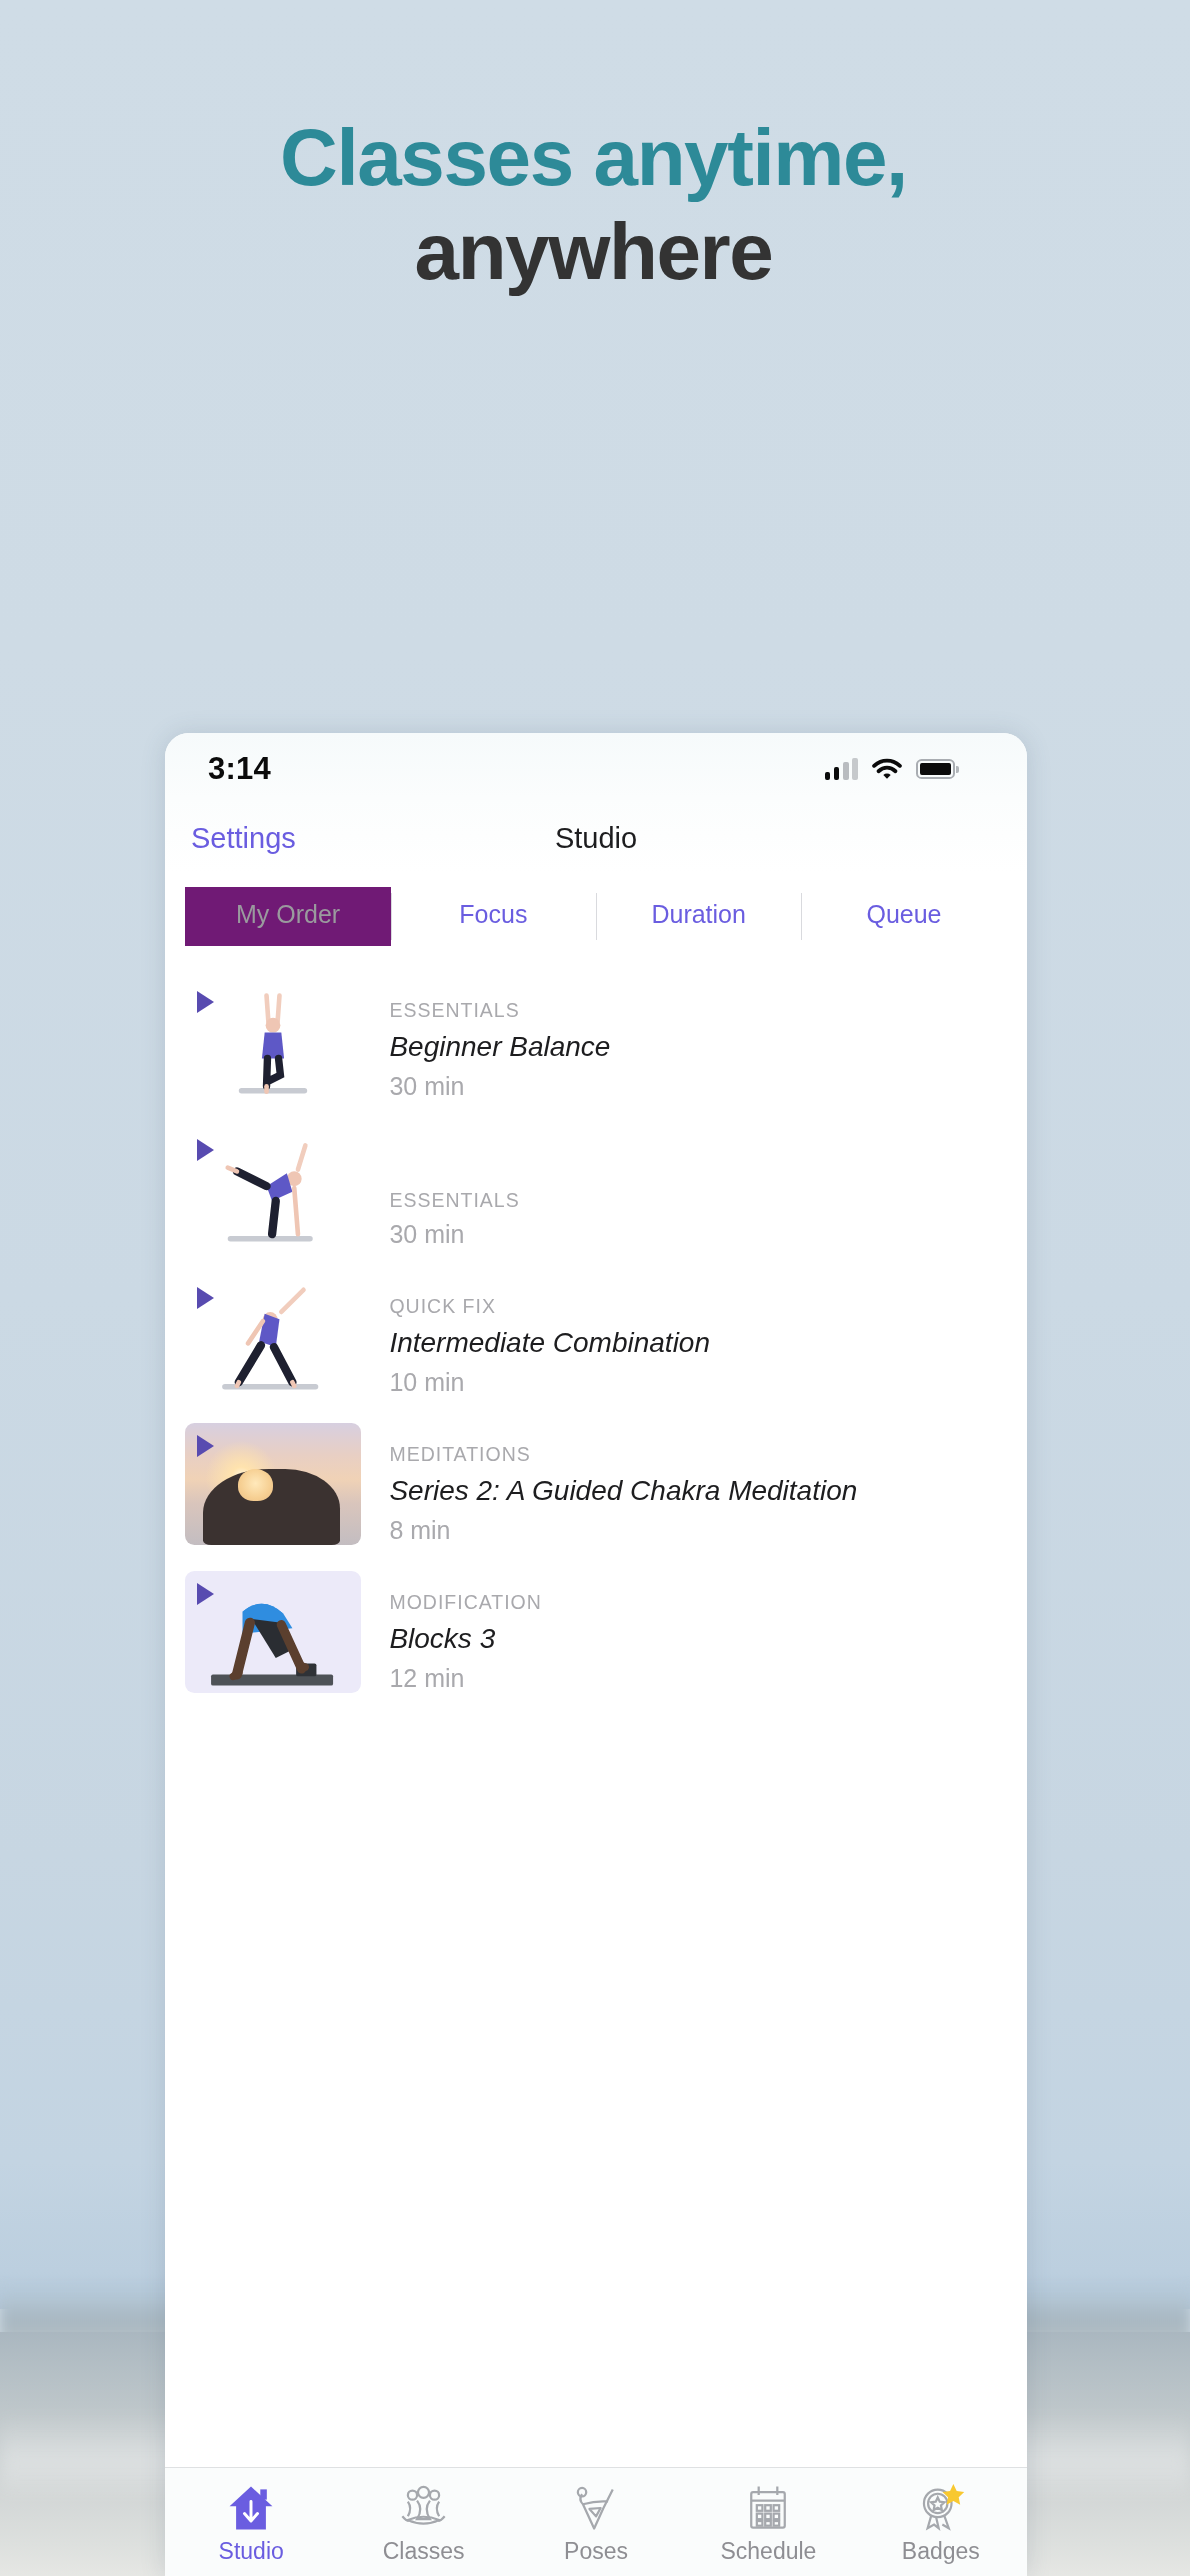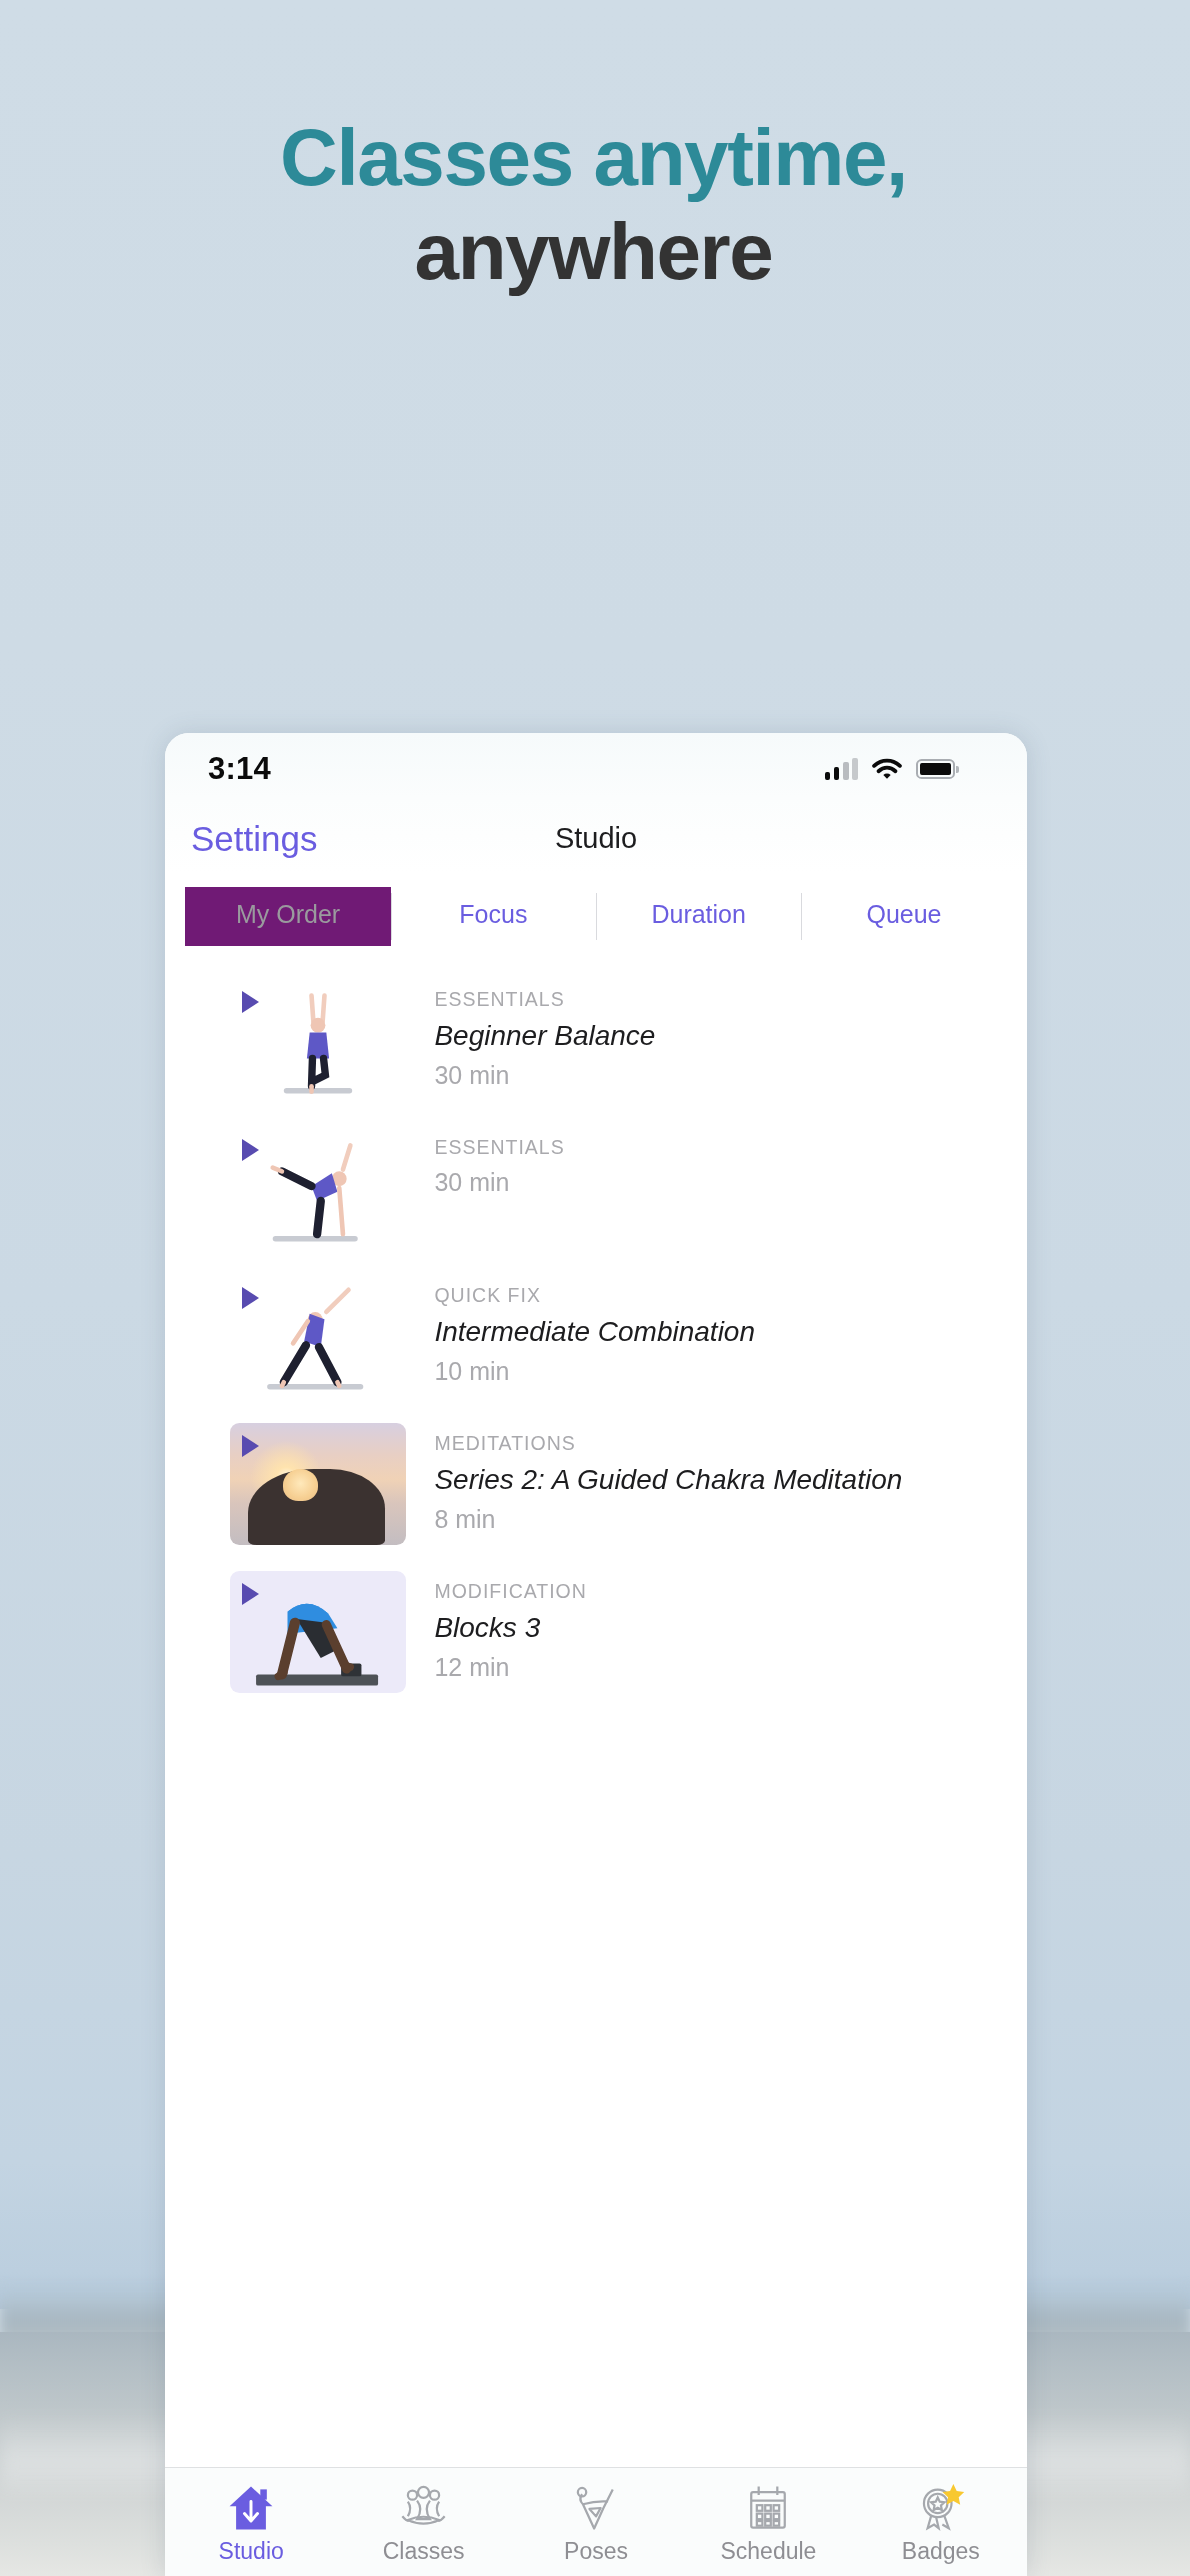--- a/index.html
+++ b/index.html
@@ -93,21 +93,21 @@
   .battery::after {
     content: ""; position: absolute; right: -5.6px; top: 5.6px;
     width: 2.8px; height: 6.5px; background: #b3b7bb; border-radius: 0 1.9px 1.9px 0;
   }
 
   
   .navbar {
     position: relative; height: 67px;
     display: flex; align-items: center; padding: 0 26px;
   }
-  .nav-left { font-size: 35px; color: #6a5de0; }
+  .nav-left { font-size: 29px; color: #6a5de0; }
   .nav-title {
     position: absolute; left: 0; right: 0; text-align: center;
     font-size: 29px; color: #1d1d1f;
   }
 
   
   .segbar {
     position: relative; display: flex; align-items: stretch;
     padding: 15px 20.4px 20.4px 20.4px;
   }
@@ -116,21 +116,21 @@
     padding: 13px 0 16.7px 0; position: relative;
   }
   .seg.selected { color: #9a9a9e; background: #701a75; }
   .seg + .seg::before {
     content: ""; position: absolute; left: 0; top: 5.6px; bottom: 5.6px;
     width: 0.9px; background: #d9dade;
   }
 
   
   .list { position: relative; padding: 0 0 7.4px 0; }
-  .row { display: flex; align-items: flex-start; padding: 13px 20.4px 13px 20.4px; margin-left: 45px; }
+  .row { display: flex; align-items: flex-end; padding: 13px 20.4px 13px 20.4px; }
   .thumb {
     position: relative; width: 176px; height: 122px; flex: 0 0 176px;
     border-radius: 9.3px; overflow: hidden; background: #ffffff;
   }
   .thumb.tint { background: #eceaf9; }
   .play {
     position: absolute; left: 12px; top: 12px; z-index: 5;
     width: 0; height: 0;
     border-left: 17.6px solid #584bb0;
     border-top: 11px solid transparent;

